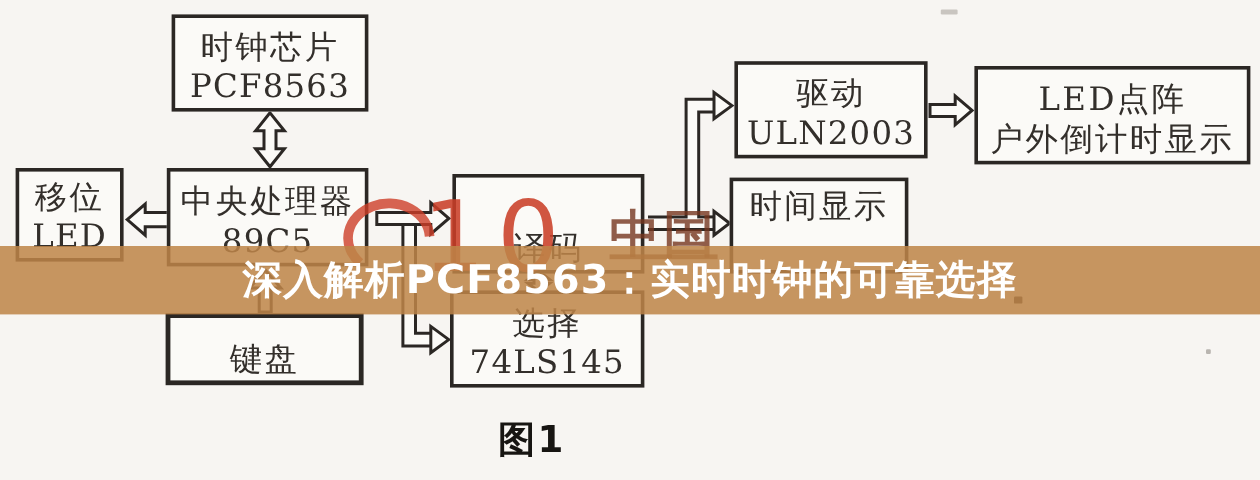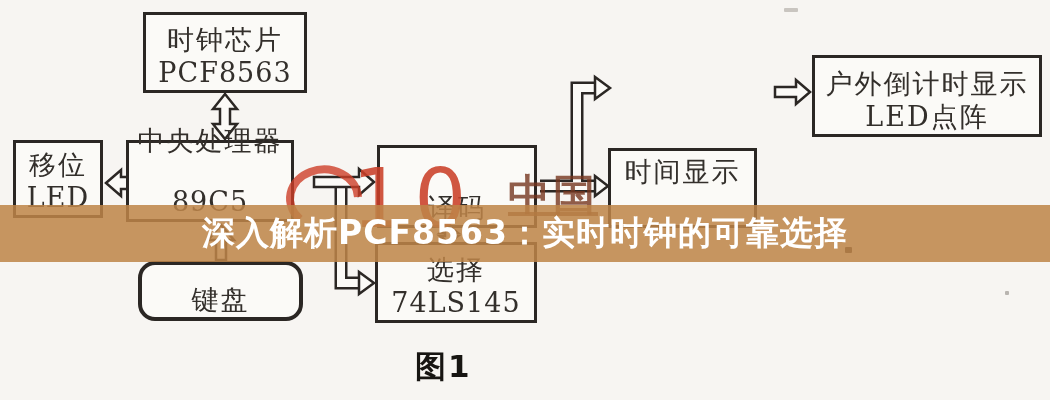--- a/index.html
+++ b/index.html
@@ -19,22 +19,22 @@
     display:flex;flex-direction:column;
     align-items:center;justify-content:flex-end;
     color:#332f2b;
     line-height:1.25;
     z-index:2;
   }
   .box .cjk{font-size:27px;letter-spacing:2px;white-space:nowrap;}
   .box .lat{font-size:27px;letter-spacing:1px;white-space:nowrap;}
   #box-clock   {left:143px;top:12px; width:164px;height:81px;}
   #box-shift   {left:13px; top:140px;width:90px; height:78px;}
-  #box-cpu     {left:126px;top:140px;width:168px;height:82px;gap:28px;}
-  #box-keyboard{left:138px;top:261px;width:165px;height:60px;border-width:4px;border-radius:17px;}
+  #box-cpu     {left:139px;top:140px;width:168px;height:82px;}
+  #box-keyboard{left:138px;top:261px;width:165px;height:60px;border-width:4px;}
   #box-decoder {left:377px;top:145px;width:160px;height:83px;justify-content:flex-end;padding-top:20px;}
   #box-selector{left:375px;top:242px;width:162px;height:81px;}
   #box-driver  {left:612px;top:51px; width:161px;height:81px;}
   #box-time    {left:608px;top:148px;width:149px;height:80px;justify-content:flex-start;padding-top:5px;font-family:Liberation Serif, serif;}
   #box-outdoor {left:812px;top:55px; width:230px;height:82px;}
   
   #arrows{position:absolute;left:0;top:0;z-index:1;}
   
   #caption{
     position:absolute;left:415px;top:346px;z-index:2;
@@ -129,28 +129,32 @@
 
   <div class="box" id="box-decoder">
     <span class="cjk">译码</span>
   </div>
 
   <div class="box" id="box-selector">
     <span class="cjk">选择</span>
     <span class="lat">74LS145</span>
   </div>
 
+  <div class="box" id="box-driver">
+    <span class="cjk">驱动</span>
+    <span class="lat">ULN2003</span>
+  </div>
 
   <div class="box" id="box-time">
     <span class="cjk">时间显示</span>
   </div>
 
   <div class="box" id="box-outdoor">
+    <span class="cjk">LED点阵</span>
     <span class="cjk">户外倒计时显示</span>
-    <span class="cjk">LED点阵</span>
   </div>
 
   <div id="caption">
     <span>图1</span>
   </div>
 
   <svg id="watermark" width="1050" height="400" viewBox="0 0 1050 400">
     <path d="M 300 219 A 34 29 0 1 1 358 197" stroke="rgba(205,63,40,0.8)" stroke-width="8" fill="none"></path>
   </svg>
   <div id="wm-digits">10</div>

